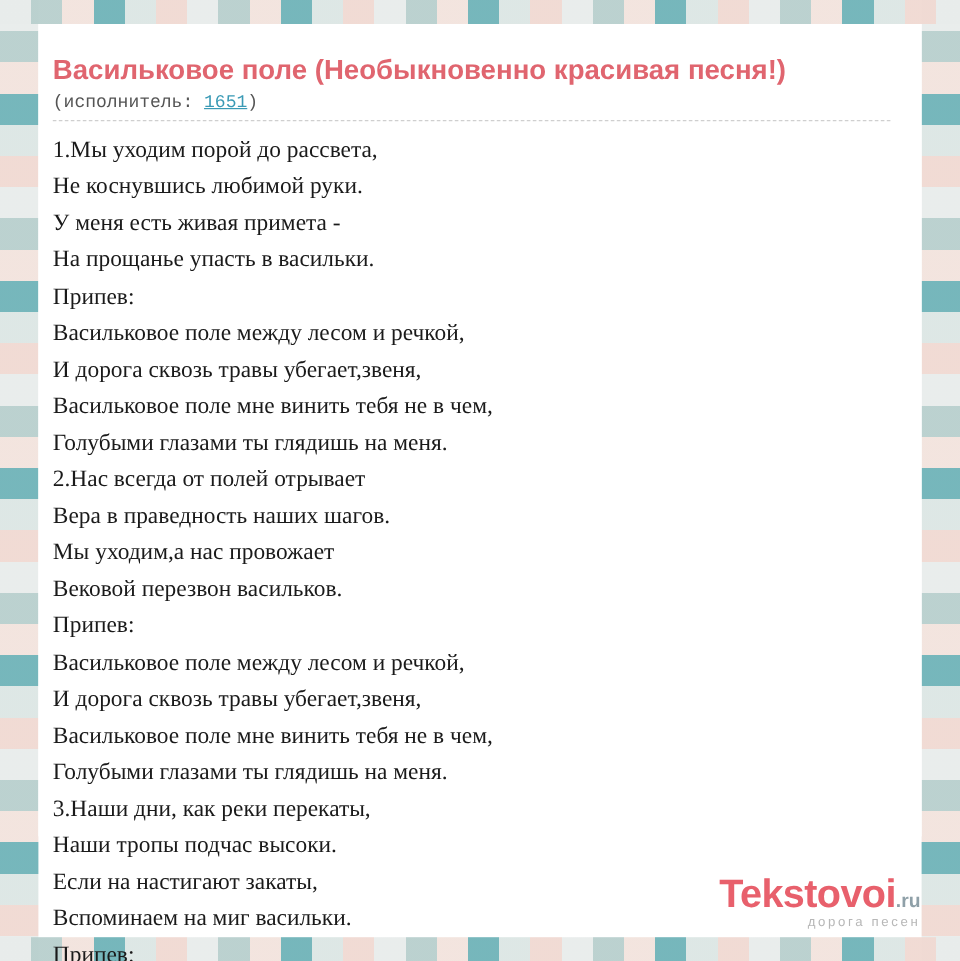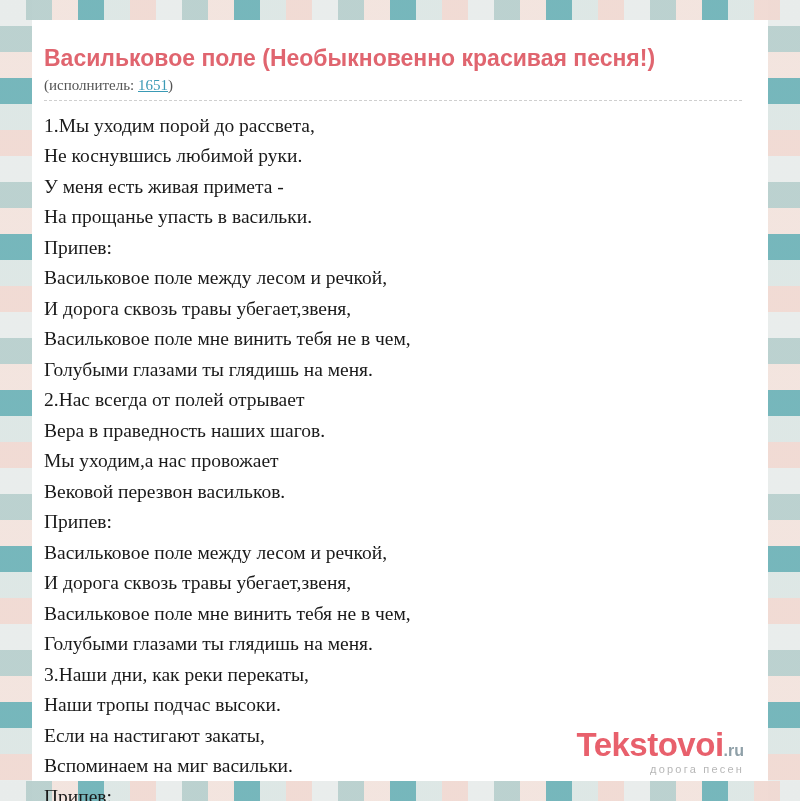--- a/index.html
+++ b/index.html
@@ -86,21 +86,21 @@
   .song-title {
     font-family: "Liberation Sans", sans-serif;
     font-size: 23px;
     font-weight: bold;
     color: #e0656f;
     line-height: 1.25;
     margin: 0 0 4px 0;
   }
 
   .performer-line {
-    font-family: Liberation Serif, serif;
+    font-family: Liberation Mono, monospace;
     font-size: 15px;
     color: #555555;
     margin: 0 0 2px 0;
   }
   .performer-line .perf-link {
     color: #3a9ab5;
     text-decoration: underline;
     cursor: pointer;
   }
 
@@ -115,21 +115,21 @@
     font-size: 19.5px;
     line-height: 30.5px;
     color: #1a1a1a;
     white-space: pre-wrap;
     margin: 0;
   }
 
   
   .logo {
     position: absolute;
-    right: 56px;
+    right: 33px;
     bottom: 26px;
     text-align: right;
     font-family: "Liberation Sans", sans-serif;
     user-select: none;
   }
   .logo-main {
     font-size: 33px;
     font-weight: bold;
     color: #e8606c;
     letter-spacing: -0.5px;

